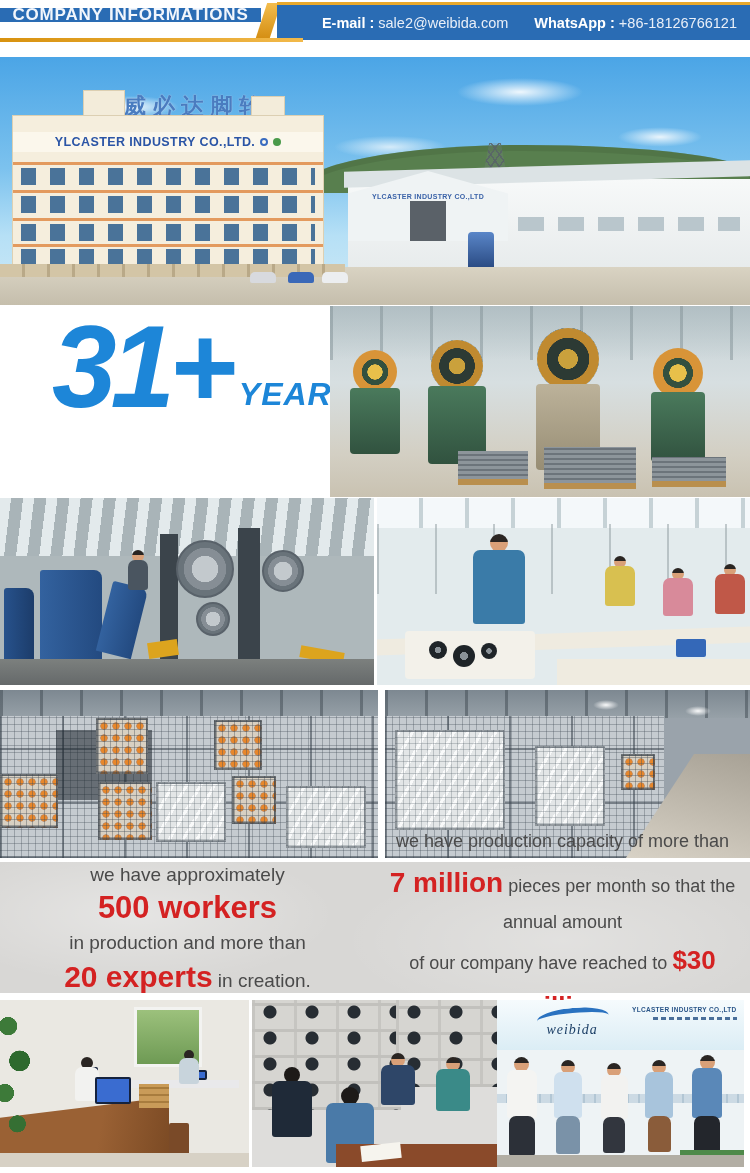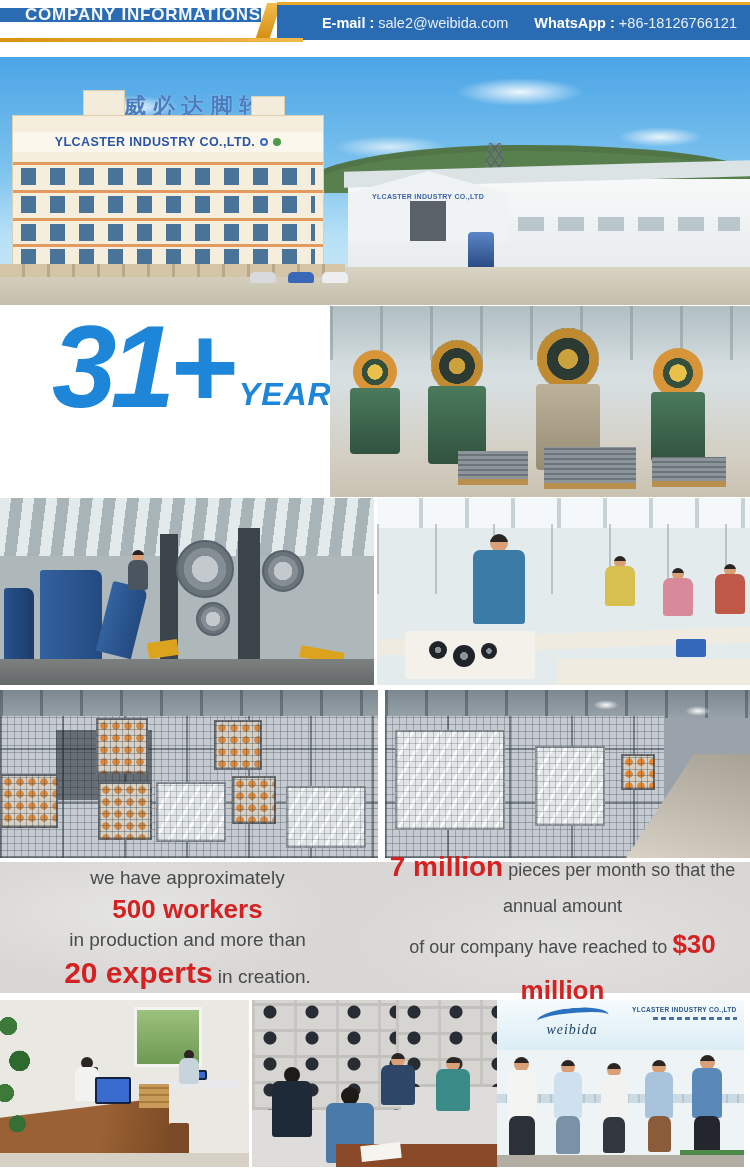--- a/index.html
+++ b/index.html
@@ -3,21 +3,21 @@
 <meta charset="utf-8">
 <style>
   * { margin:0; padding:0; box-sizing:border-box; }
   html,body { background:#fff; }
   body { font-family:"Liberation Sans", sans-serif; }
   .page { position:relative; width:750px; height:1173px; background:#fff; overflow:hidden; }
 
   
   .hdr { position:absolute; top:0; left:0; width:750px; height:57px; background:#fff; }
   .hdr-left { position:absolute; top:8px; left:0; width:261px; height:14px; background:#2a6cb4;
-              display:flex; align-items:center; justify-content:flex-end; }
+              display:flex; align-items:center; justify-content:center; }
   .hdr-title { color:#f2f6fc; font-size:17px; font-weight:bold; letter-spacing:.8px; }
   .hdr-slash { position:absolute; top:3px; left:261px; width:14px; height:38px;
                background:linear-gradient(180deg,#f4bd4d,#d28b0f); transform:skewX(-18deg); }
   .hdr-goldbtm { position:absolute; top:38px; left:0; width:303px; height:4px;
                  background:linear-gradient(90deg,#d8920f,#f2b94a); }
   .hdr-right { position:absolute; top:5px; left:277px; width:473px; height:35px; background:#2a6cb4;
                display:flex; align-items:center; justify-content:flex-end; gap:26px; padding-right:13px; }
   .hdr-goldtop { position:absolute; top:2px; left:277px; width:473px; height:3px; background:#e9a92c; }
   .contact { color:#ffffff; font-size:14.5px; white-space:nowrap; }
   .contact .lbl { font-weight:bold; }
@@ -159,21 +159,21 @@
   
   .stats { position:absolute; top:862px; left:0; width:750px; height:131px; background:#d8d7d5;
     background-image:radial-gradient(ellipse 200px 70px at 18% 40%, rgba(255,255,255,.35), rgba(0,0,0,0)),
                      radial-gradient(ellipse 220px 80px at 75% 60%, rgba(255,255,255,.25), rgba(0,0,0,0));
     display:flex; }
   .stat-col { display:flex; flex-direction:column; align-items:center; justify-content:center; }
   .stat-left { width:375px; }
   .stat-right { width:375px; }
   .st-line { color:#4a4a4a; font-size:19px; line-height:1.55; text-align:center; }
   .st-line-sm { color:#4a4a4a; font-size:18px; line-height:1.75; text-align:center; }
-  .st-red-lg { color:#d42222; font-size:26px; font-weight:bold; line-height:1.25; }
+  .st-red-lg { color:#d42222; font-size:31px; font-weight:bold; line-height:1.25; }
   .st-red-md { color:#d42222; font-size:28px; font-weight:bold; }
   .st-red-sm { color:#d42222; font-size:26px; font-weight:bold; }
 
   
   .ph-office { top:1000px; left:0; width:249px; height:167px; background:#eae8e2; }
   .owin { position:absolute; left:54%; top:4%; width:27%; height:36%;
     background:linear-gradient(180deg,#9cc17c,#6e9a54); border:3px solid #f3f3f1; }
   .plant { position:absolute; left:-8px; top:6%; width:46px; height:80%;
     background:
       radial-gradient(circle 15px at 35% 12%, #3d7a39 60%, rgba(0,0,0,0) 62%),
@@ -376,20 +376,21 @@
   </div>
 
   <div class="stats">
     <div class="stat-col stat-left">
       <div class="st-line">we have approximately</div>
       <div class="st-red-lg">500 workers</div>
       <div class="st-line">in production and more than</div>
       <div class="st-line"><span class="st-red-lg" style="font-size:30px">20 experts</span><span> in creation.</span></div>
     </div>
     <div class="stat-col stat-right">
+      <div class="st-line-sm">we have production capacity of more than</div>
       <div class="st-line-sm"><span class="st-red-md">7 million</span><span> pieces per month so that the annual amount</span></div>
       <div class="st-line-sm"><span>of our company have reached to </span><span class="st-red-sm">$30 million</span></div>
     </div>
   </div>
 
   <div class="photo ph-office">
     <div class="owin"></div>
     <div class="desk-back"></div>
     <div class="monitor" style="left:34%;top:40%;width:13px;height:10px"></div>
     <div class="monitor" style="left:78%;top:42%;width:13px;height:10px"></div>

